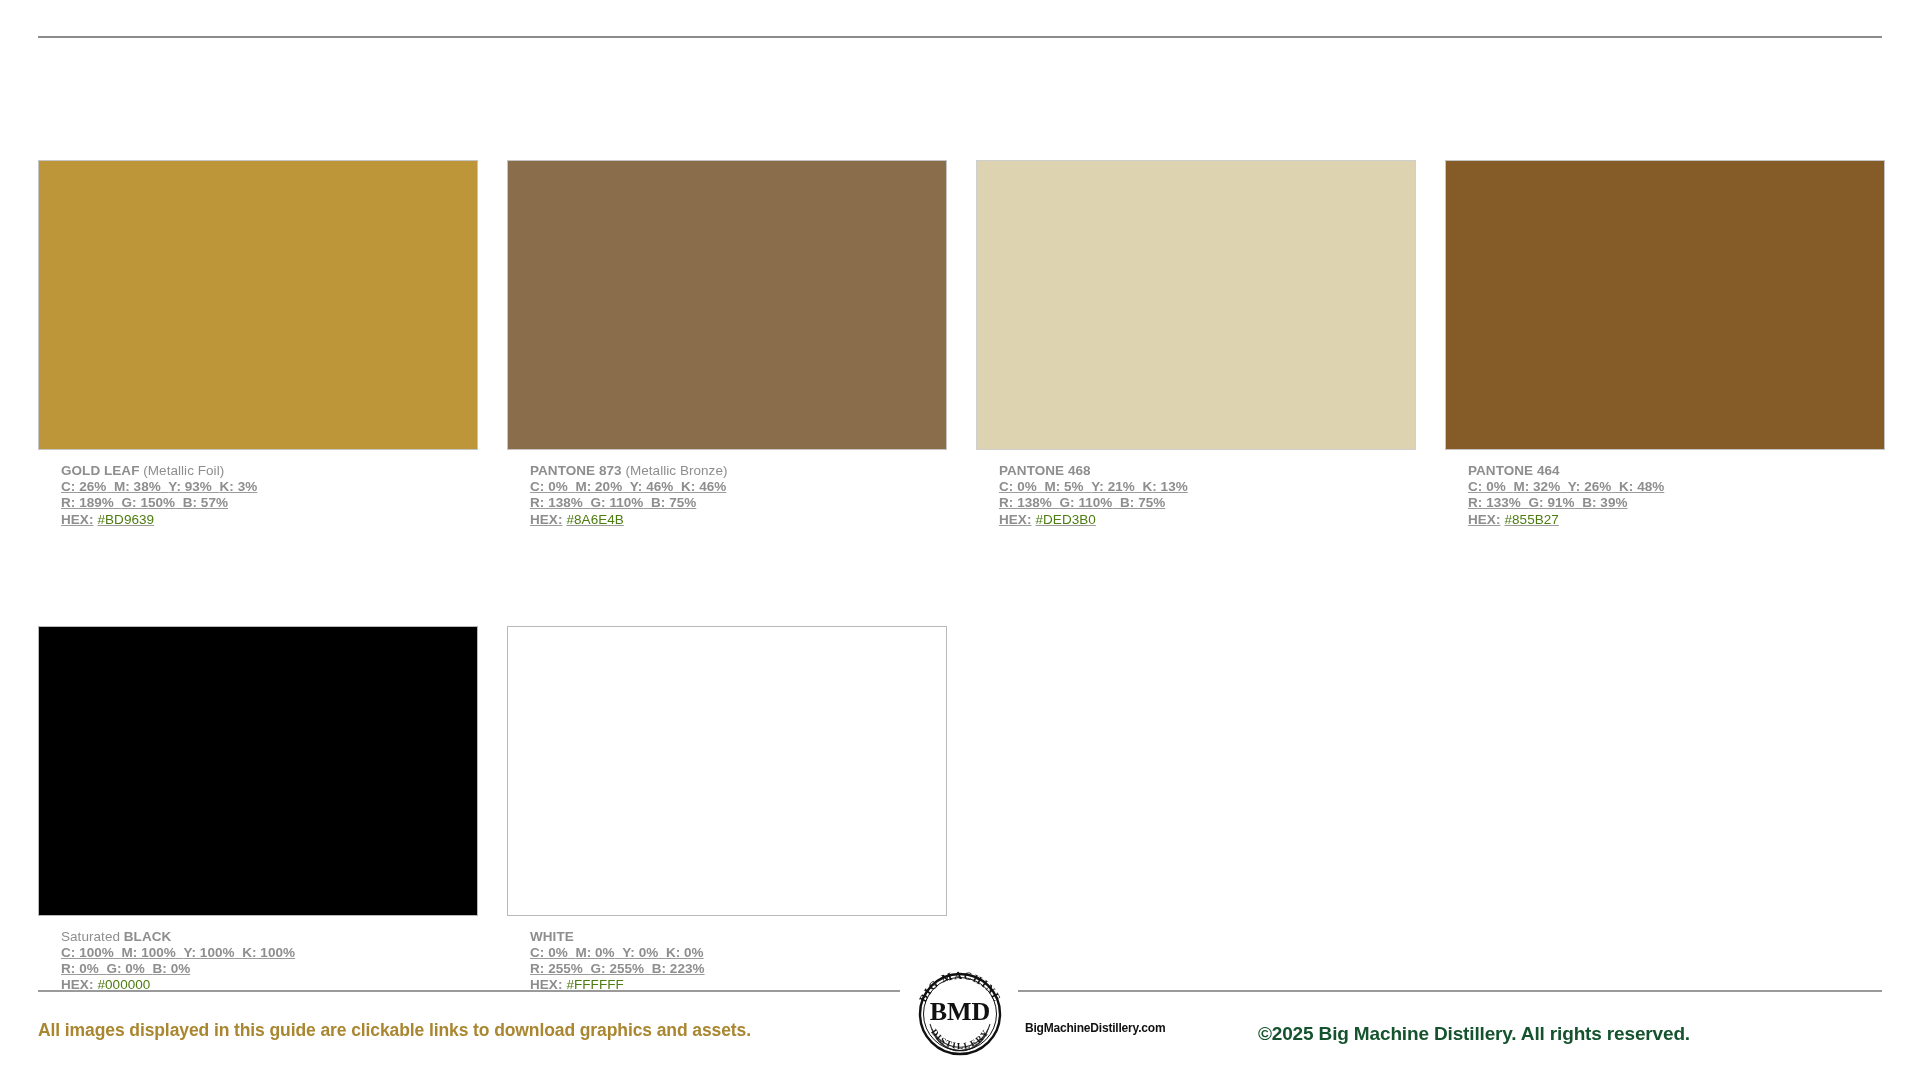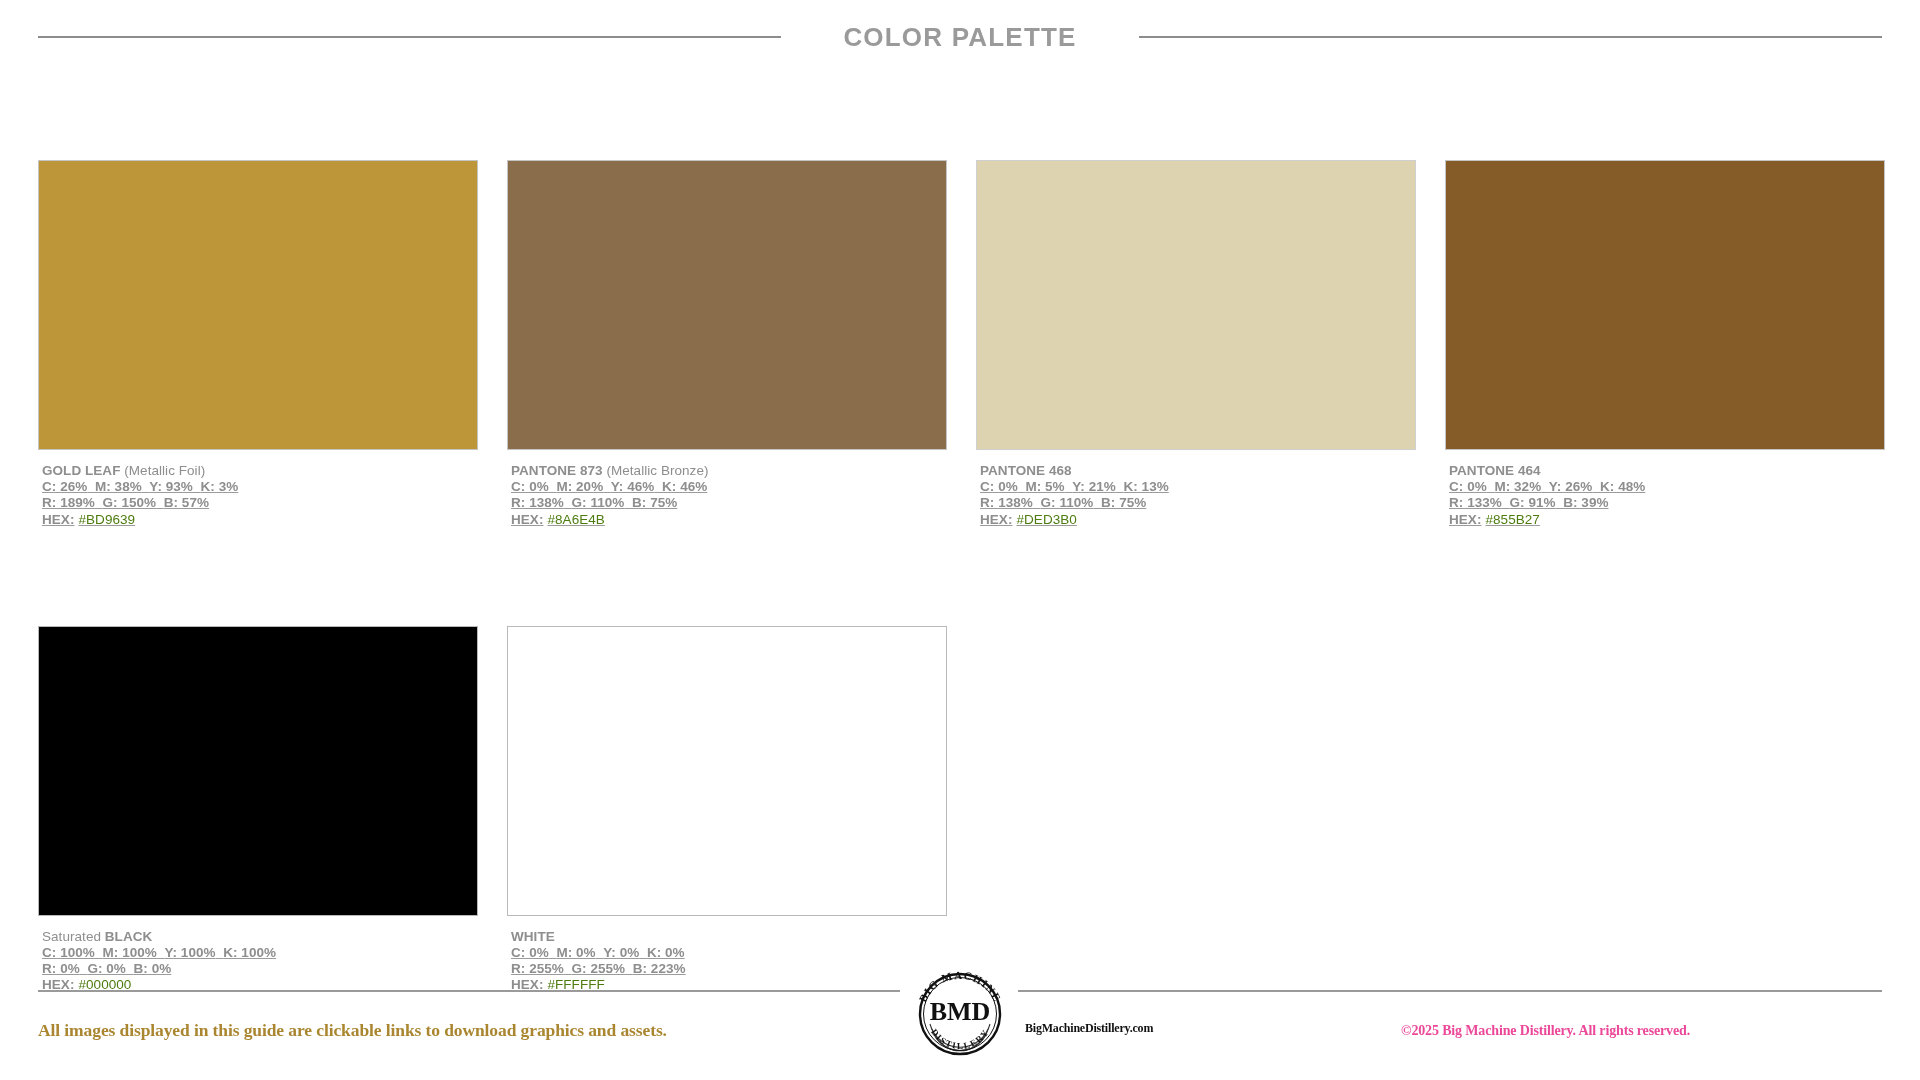--- a/index.html
+++ b/index.html
@@ -44,20 +44,21 @@
     background: #ffffff;
   }
 
   .meta {
     margin-top: 13px;
     padding-left: 4px;
     color: #9b9b9b;
     font-size: 13.5px;
     line-height: 16.2px;
     letter-spacing: 0.05px;
+    margin-left: 19px;
   }
   .meta .name { font-weight: 700; color: #8e8e8e; }
   .meta .name .reg { font-weight: 400; }
   .meta .name .soft { font-weight: 400; }
   .meta .line { white-space: nowrap; text-decoration: underline; }
   .meta .k { font-weight: 700; color: #8e8e8e; }
   .meta .v { font-weight: 400; color: #4d7c0f; }
   .meta .hexrow .v { padding-left: 4px; }
 
   
@@ -70,46 +71,45 @@
   .f-rule-left  { margin-left: 38px; width: 862px; }
   .f-rule-gap   { width: 118px; }
   .f-rule-right { margin-right: 38px; flex: 1 1 auto; }
 
   .logo {
     position: absolute; left: 908px; top: 0px;
     width: 104px; height: 104px;
   }
 
   .footer-text {
-    position: absolute; left: 0; top: 58px; width: 1728px; height: 40px; font-family: Liberation Serif, serif;
+    position: absolute; left: 0; top: 58px; width: 1728px; height: 40px;
   }
   .f-note {
     position: absolute; left: 38px; top: 0;
     color: #a9862f; font-size: 17.5px; font-weight: 700;
     letter-spacing: -0.1px; white-space: nowrap;
   }
   .f-site {
     position: absolute; left: 1025px; top: 1px;
     color: #111111; font-size: 12px; font-weight: 700;
     letter-spacing: -0.2px; white-space: nowrap;
   }
   .f-copy {
     position: absolute; right: 38px; top: 3px;
-    color: #ec4899; font-size: 14px; font-weight: 700;
+    color: #14532d; font-size: 19px; font-weight: 700;
     letter-spacing: -0.15px; white-space: nowrap;
   }
 </style>
 </head>
 <body>
 
 <div class="page">
 
   <div class="header">
     <div class="rule rule-left"></div>
-    <div class="header-title">COLOR PALETTE</div>
     <div class="rule rule-right"></div>
   </div>
 
   <div class="grid">
 
     <div class="row row1">
 
       <div class="cell">
         <div class="swatch" id="sw0" style="background: rgb(189, 150, 57); border-color: rgb(196, 196, 196);"></div>
         <div class="meta">

